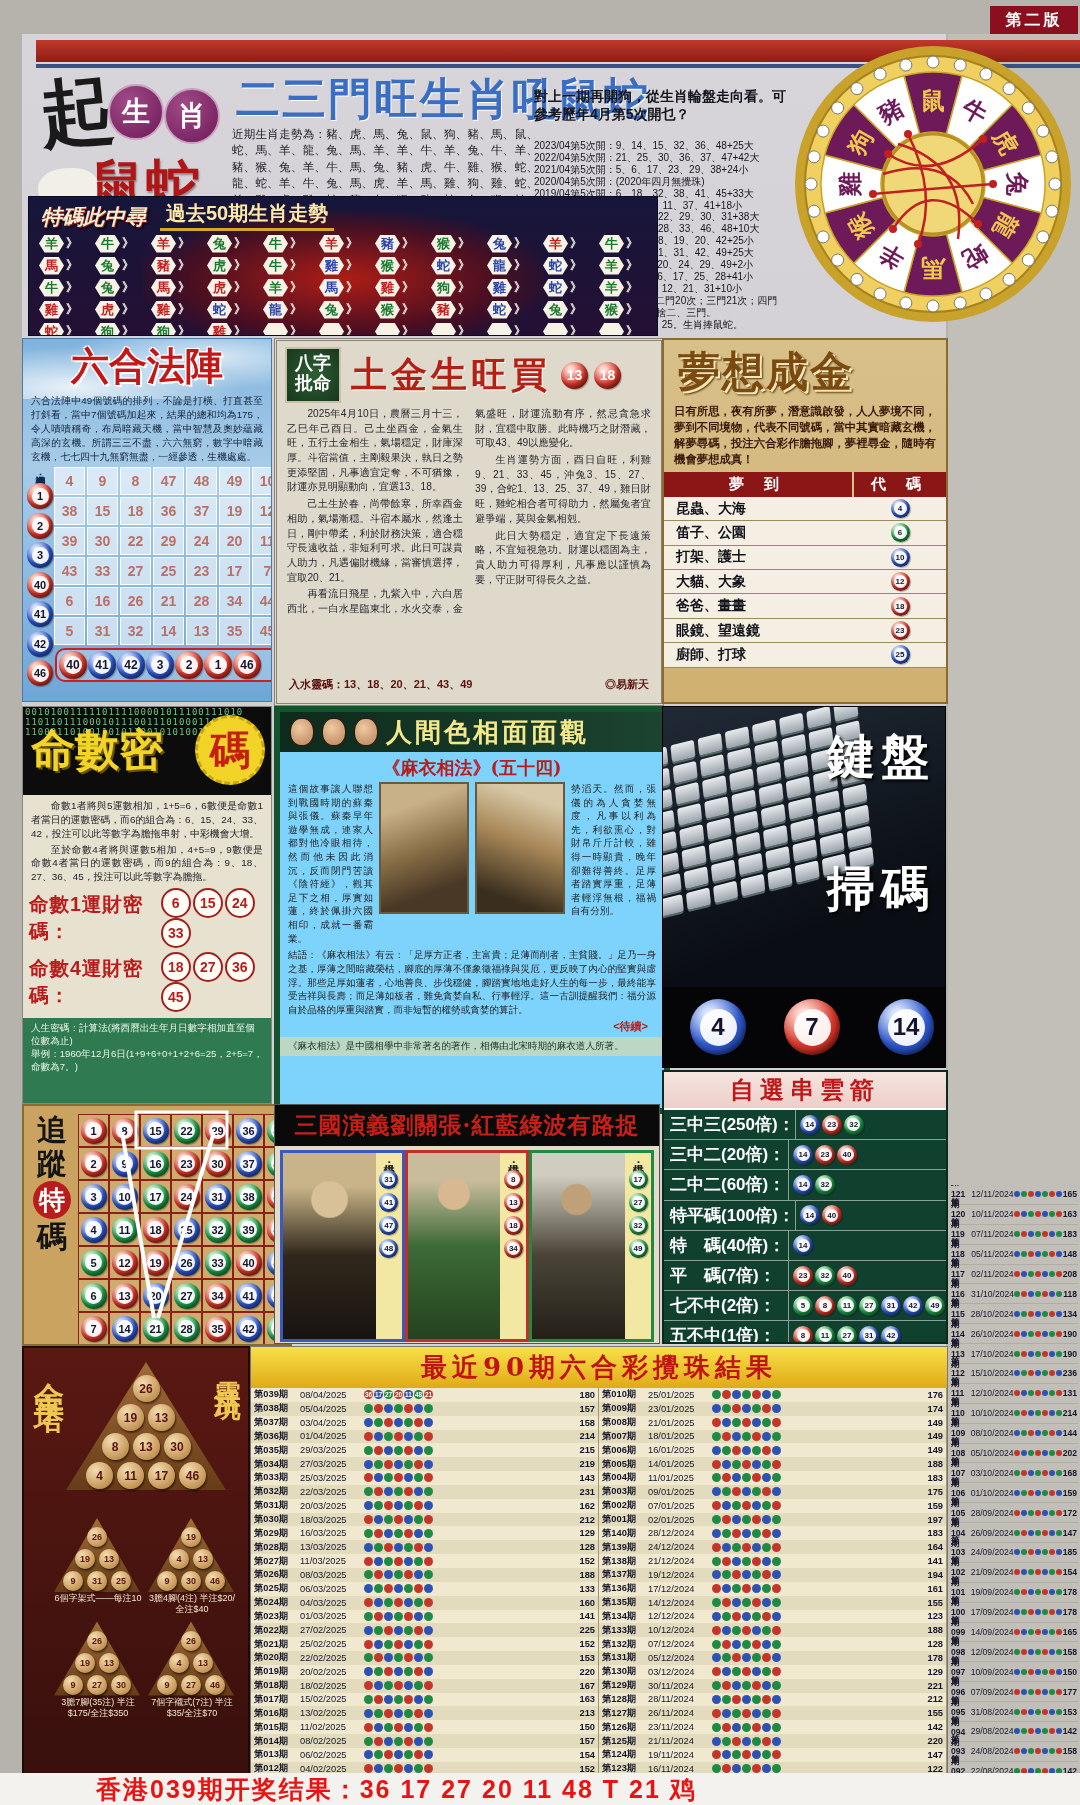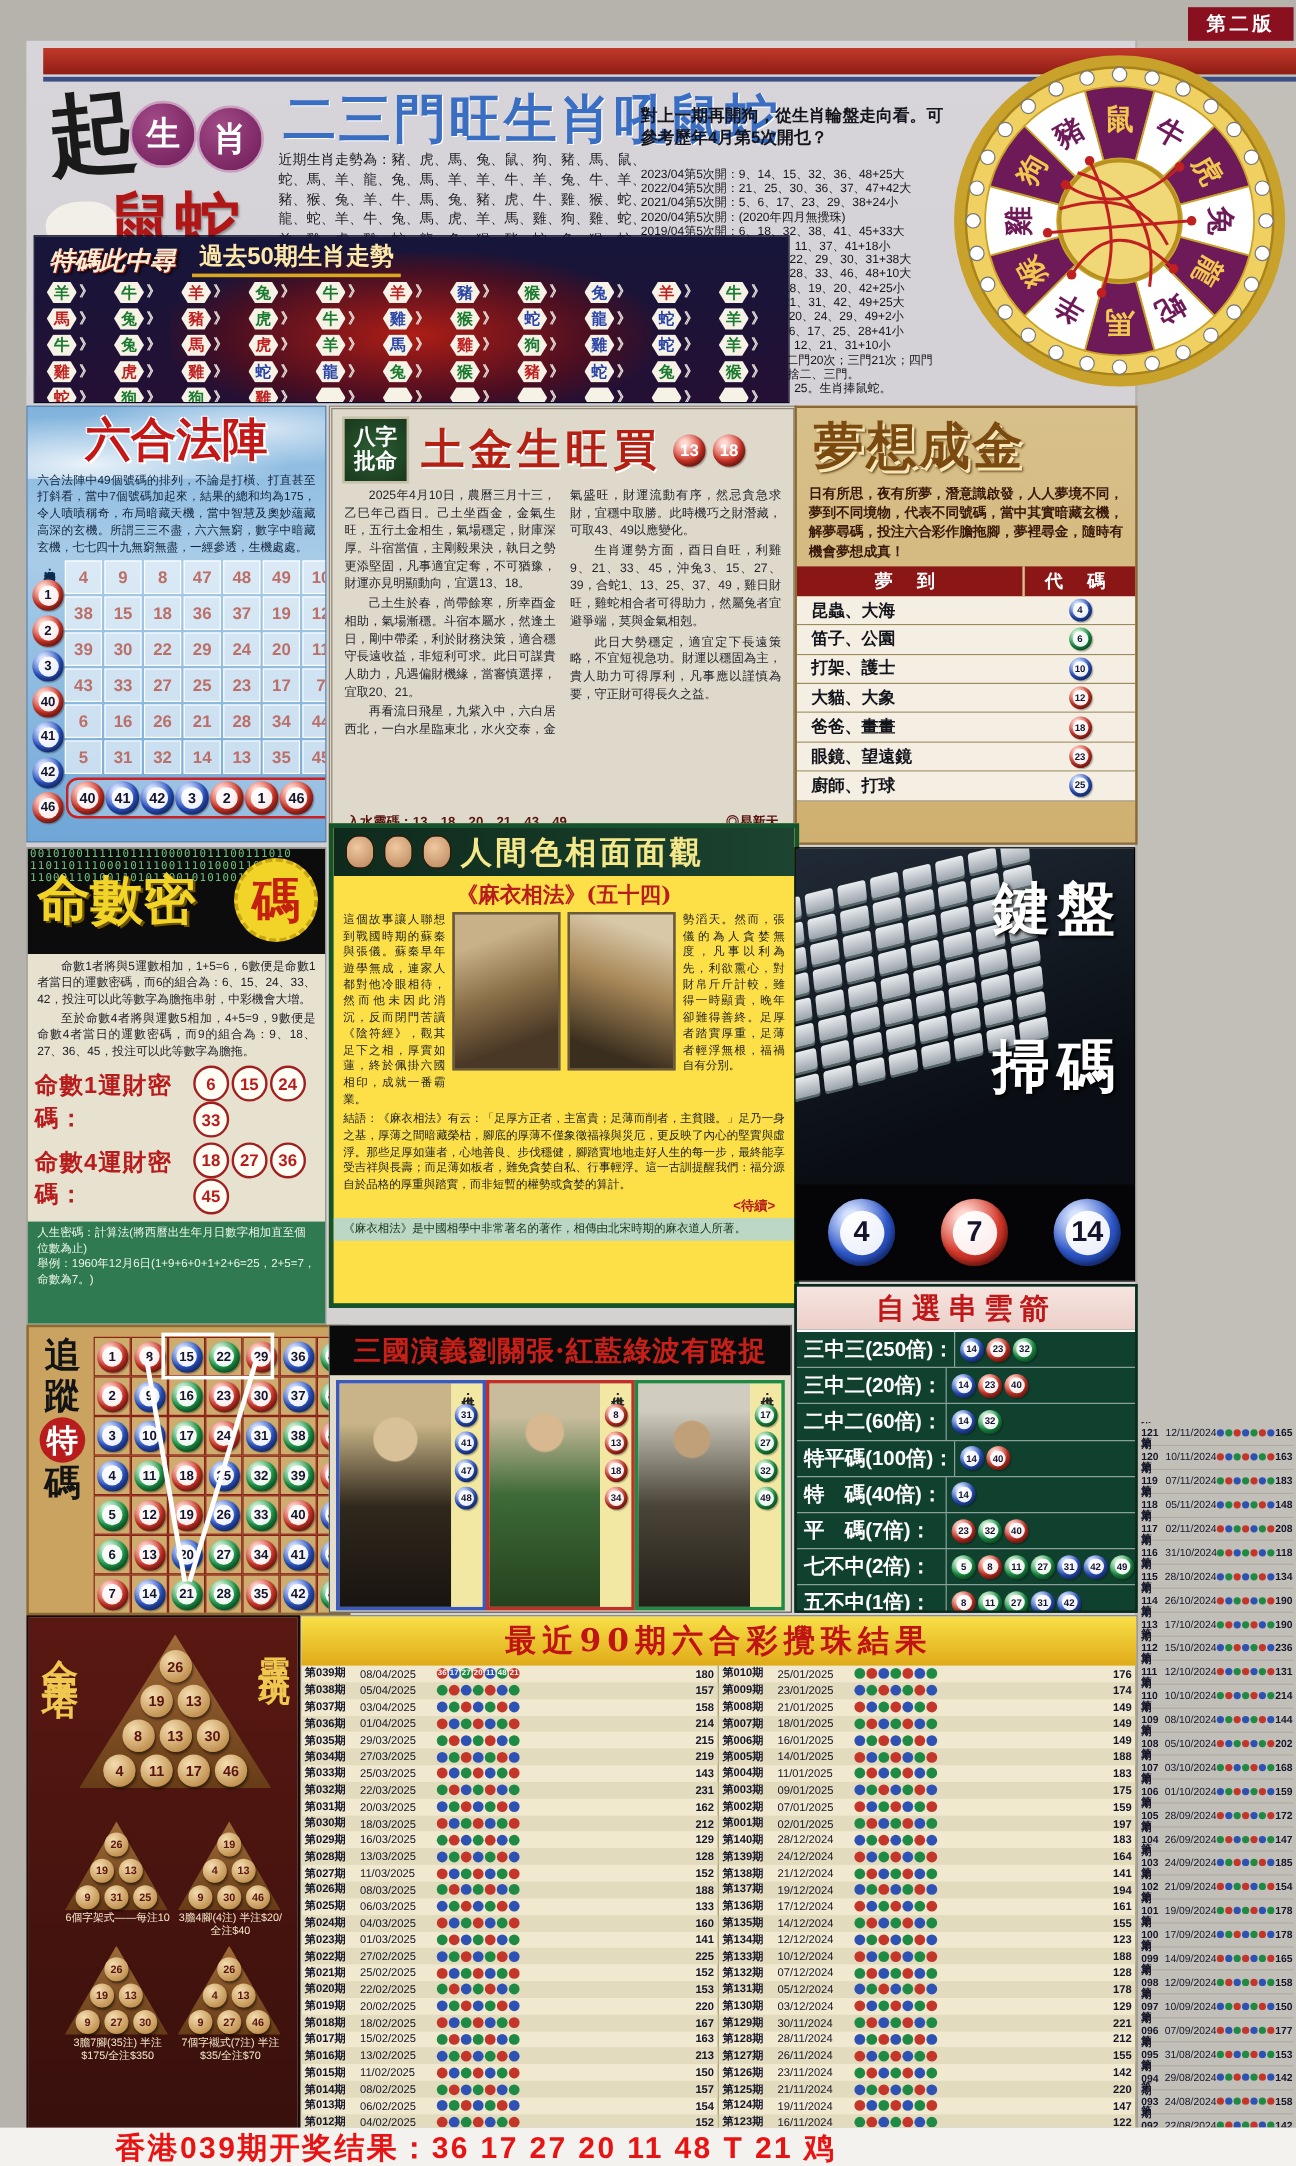--- a/index.html
+++ b/index.html
@@ -51,21 +51,21 @@
   .fzwrap{position:relative;display:flex;margin-left:4px;}
   .fzsidecol{width:30px;display:flex;flex-direction:column;align-items:center;}
   .fzlabel{writing-mode:vertical-rl;font-size:10px;color:#0c2a50;font-weight:bold;margin:2px 0;}
   .fzgrid{flex:1;}
   .fzrow{display:flex;}
   .fznum{width:29px;height:26px;margin:1px;background:rgba(255,255,255,.58);border:1px solid rgba(255,255,255,.9);display:flex;align-items:center;justify-content:center;font-size:14px;font-weight:bold;color:rgba(186,104,96,.95);}
   .fzballs{display:flex;align-items:center;border:2px solid #cc2020;border-radius:10px;margin:2px 2px;padding:1px 2px;gap:1px;background:rgba(255,255,255,.25);}
   
   .tj{left:274px;top:338px;width:384px;height:362px;background:#ded9cb;border:3px double #8a8478;overflow:hidden;}
   .tjhead{display:flex;align-items:center;gap:10px;padding:6px 8px 2px 8px;}
-  .tjbadge{width:52px;height:52px;background:radial-gradient(circle,#2e5e34,#17381c);color:#fff;font-size:18px;font-weight:bold;display:flex;flex-wrap:wrap;align-items:center;justify-content:center;border:2px solid #c8c0a8;line-height:1.1;text-align:center;font-family:Liberation Sans, sans-serif;}
+  .tjbadge{width:52px;height:52px;background:radial-gradient(circle,#2e5e34,#17381c);color:#fff;font-size:18px;font-weight:bold;display:flex;flex-wrap:wrap;align-items:center;justify-content:center;border:2px solid #c8c0a8;line-height:1.1;text-align:center;font-family:Liberation Mono, monospace;}
   .tjtitle{font-size:36px;font-weight:900;color:#b42014;font-family:"DejaVu Serif",serif;letter-spacing:4px;text-shadow:1px 1px 0 #fff;}
   .tjballs{display:flex;gap:6px;}
   .tjbody{columns:2;column-gap:12px;padding:2px 10px;font-size:10.2px;line-height:1.44;color:#26262e;text-align:justify;height:268px;}
   .tjbody p{margin:0 0 2px 0;text-indent:2em;}
   .tjfoot{display:flex;justify-content:space-between;padding:0 12px;font-size:11px;font-weight:bold;color:#5a1410;}
   
   .dm{left:662px;top:338px;width:282px;height:362px;background:linear-gradient(180deg,#d8c08a,#cfb070);border:2px solid #8a6a30;overflow:hidden;}
   .dmtitle{font-size:42px;font-weight:900;color:#7a4a10;font-family:"DejaVu Serif",serif;text-shadow:2px 2px 0 #f6e6b8,3px 3px 2px #5a3808;padding:4px 10px 0 14px;letter-spacing:2px;}
   .dmpara{margin:4px 10px;font-size:11.4px;font-weight:bold;line-height:1.4;color:#3a1808;font-family:"DejaVu Serif",serif;text-align:justify;}
   .dmhdr{display:flex;background:#8a1616;color:#fff;font-size:15px;font-weight:bold;}
@@ -79,21 +79,21 @@
   .mshead{position:relative;height:88px;background:#0c0c0c;overflow:hidden;}
   .msbin{position:absolute;left:2px;top:0;font-family:"DejaVu Sans Mono",monospace;font-size:9px;line-height:10px;color:#79d889;letter-spacing:1px;opacity:.9;white-space:pre;}
   .mstitle{position:absolute;left:8px;top:14px;font-size:44px;font-weight:900;font-family:"DejaVu Serif",serif;color:#f2d428;text-shadow:2px 2px 0 #6a5200;}
   .msburst{position:absolute;right:6px;top:8px;width:64px;height:64px;border-radius:50%;background:#f2d428;border:3px dashed #caa610;color:#c42010;font-size:40px;font-weight:900;display:flex;align-items:center;justify-content:center;font-family:"DejaVu Serif",serif;}
   .msbody{padding:4px 8px 0 8px;font-size:9.9px;line-height:1.4;color:#22222a;text-align:justify;}
   .msbody p{margin:0 0 2px 0;text-indent:2em;}
   .msline{display:flex;align-items:center;gap:3px;padding:2px 6px;}
   .mslab{font-size:19.5px;font-weight:900;color:#b81c1c;letter-spacing:1px;}
   .msfoot{background:#2f7a50;color:#eaf6ea;font-size:9.6px;line-height:1.35;padding:4px 8px;margin-top:4px;height:100%;}
   
-  .my{left:274px;top:686px;width:384px;height:396px;background:#fde047;border:4px solid #14532d;overflow:hidden;}
+  .my{left:274px;top:706px;width:384px;height:396px;background:#7dd3fc;border:6px solid #14532d;overflow:hidden;}
   .myhead{display:flex;align-items:center;background:linear-gradient(90deg,#0e2a1c,#1c4430);height:40px;padding:0 10px;gap:8px;}
   .face{width:22px;height:26px;border-radius:45%;background:radial-gradient(circle at 40% 35%,#f0c8a0,#b8845a);border:1px solid #2a1a0a;}
   .mytitle{font-size:26px;font-weight:900;color:#f4e88a;letter-spacing:3px;font-family:"DejaVu Serif",serif;}
   .mysub{text-align:center;font-size:18px;font-weight:900;color:#b81c1c;margin:4px 0 2px 0;font-family:"DejaVu Serif",serif;}
   .myrow{display:flex;gap:6px;padding:0 8px;}
   .mycol{flex:1;font-size:9.6px;line-height:1.42;color:#222;text-align:justify;}
   .myimg{flex:0 0 86px;height:128px;border:2px solid #6a5a3a;}
   .img1{background:linear-gradient(160deg,#c8b088 20%,#8a7048 50%,#4a3826 80%),#8a7048;}
   .img2{background:linear-gradient(200deg,#d8c8a8 15%,#a88858 45%,#3a2e1e 85%),#a88858;}
   .mypara{padding:3px 8px;font-size:9.6px;line-height:1.42;color:#222;text-align:justify;}

